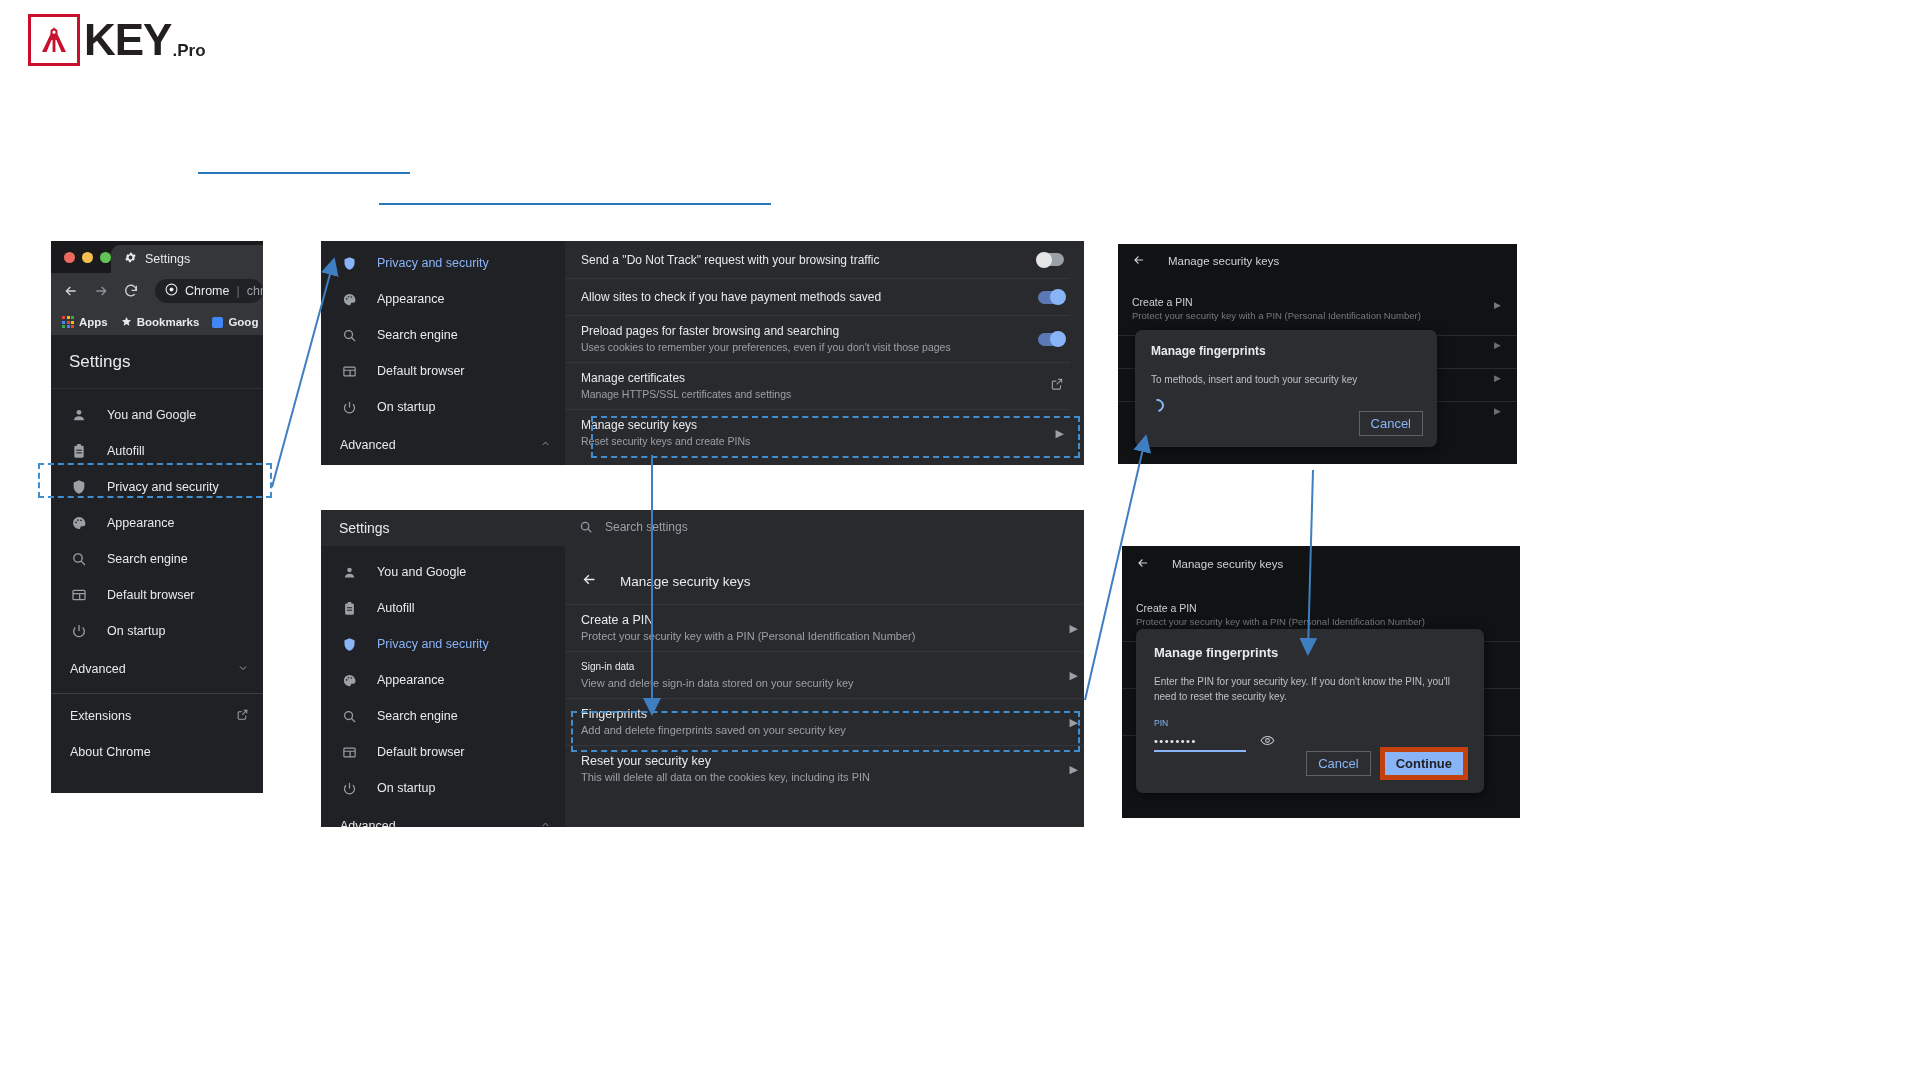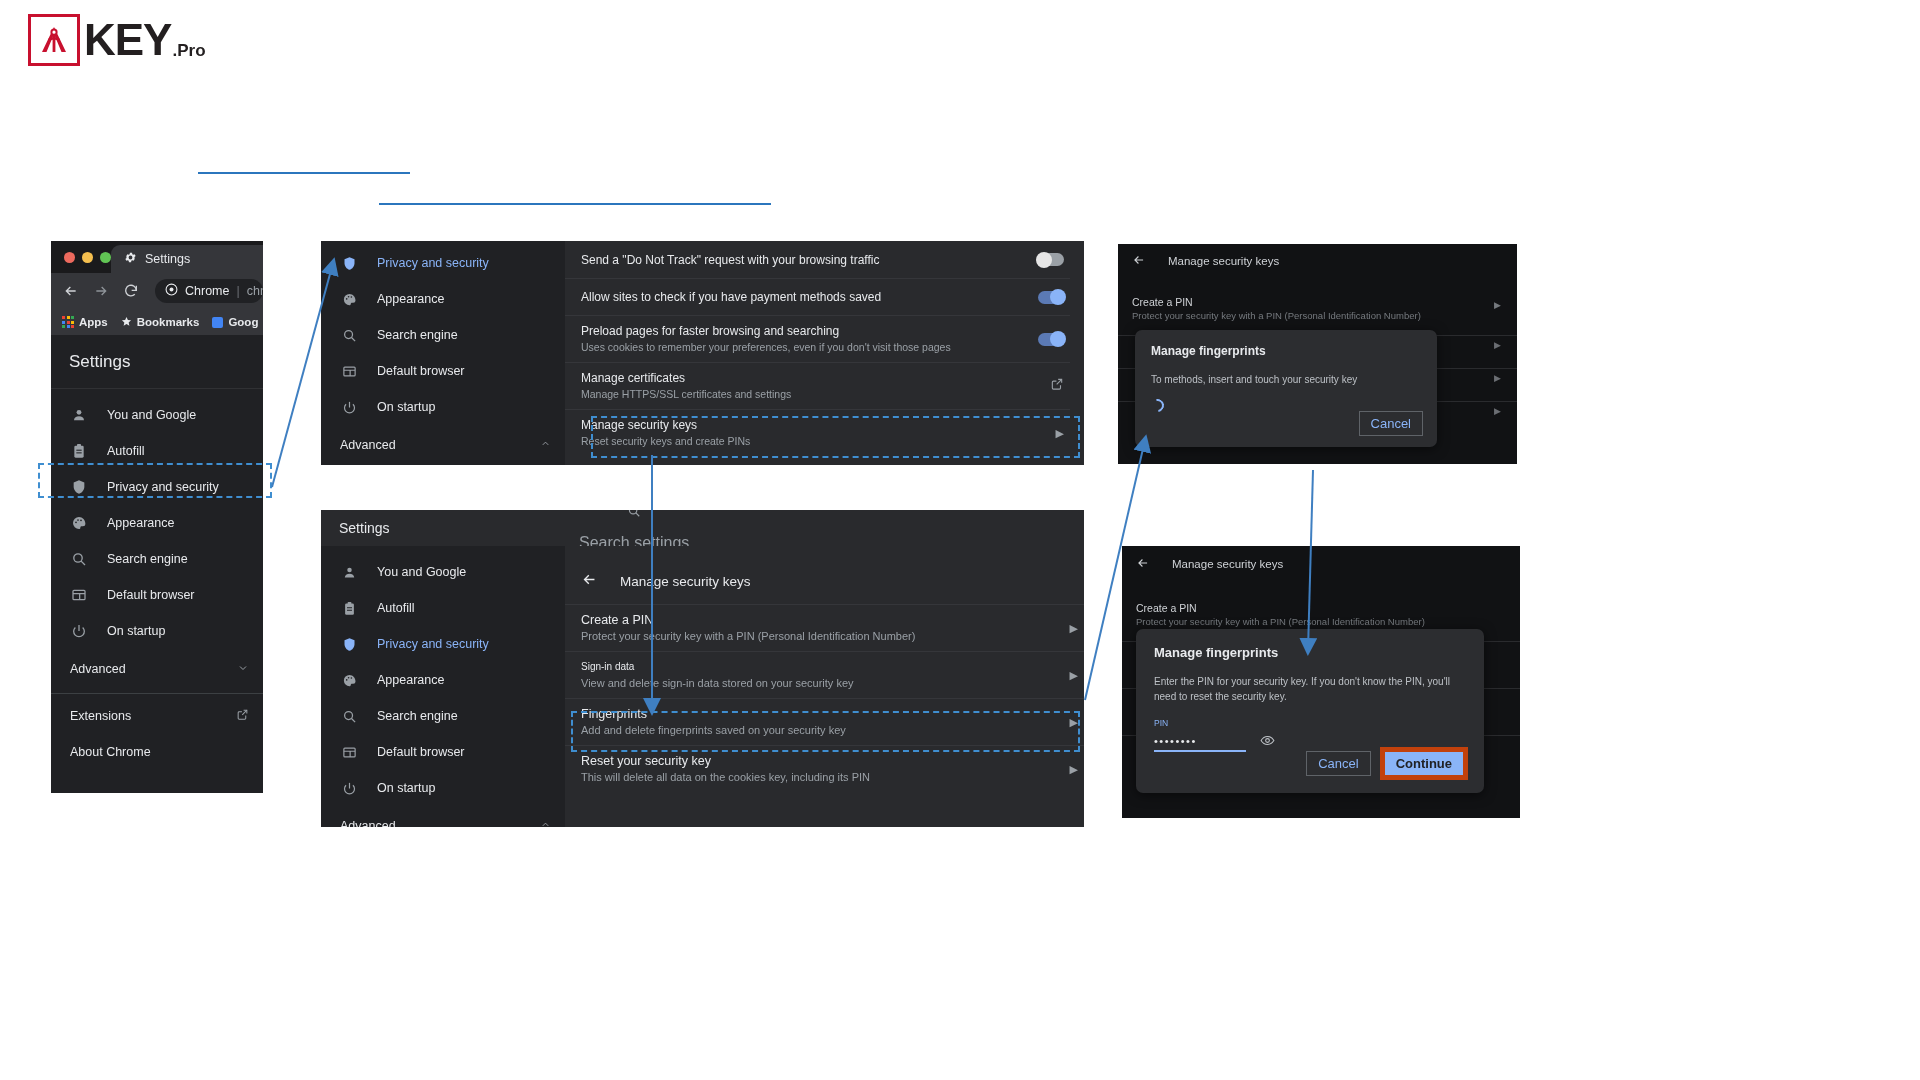--- a/index.html
+++ b/index.html
@@ -84,21 +84,21 @@
   .toggle.off .knob { left: -2px; background: #e6e6e6; }
   .toggle.on { background: #5b7ab5; }
   .toggle.on .knob { right: -2px; background: #8ab4f8; }
   .chev { color: #9aa0a6; font-size: 11px; margin-right: 6px; }
   .ext-ico { color: #9aa0a6; margin-right: 6px; }
 
   
   #win-bc { left: 321px; top: 510px; width: 763px; height: 317px; background: #202124; }
   .bc-top { height: 36px; background: #292a2d; display: flex; align-items: center; }
   .bc-title { width: 244px; padding-left: 18px; font-size: 14px; color: #e8eaed; }
-  .bc-search { display: flex; align-items: center; gap: 12px; font-size: 16px; color: #9aa0a6; padding-left: 14px; flex-direction: column; }
+  .bc-search { display: flex; gap: 12px; font-size: 12px; color: #9aa0a6; padding-left: 14px; }
   .bc-body { display: flex; height: 281px; }
   .bc-side { width: 244px; background: #202124; padding-top: 8px; }
   .bc-main { flex: 1; background: #292a2d; }
   .bc-head { display: flex; align-items: center; gap: 22px; height: 46px; padding-left: 16px; font-size: 13.5px; color: #e8eaed; margin-top: 12px; }
 
   
   #win-tr { left: 1118px; top: 244px; width: 399px; height: 220px; background: #111214; }
   #win-br { left: 1122px; top: 546px; width: 398px; height: 272px; background: #111214; }
   .k-head { display: flex; align-items: center; gap: 22px; height: 34px; padding-left: 14px; font-size: 11.5px; color: #cfd2d6; }
   .k-row { padding: 4px 14px 8px 14px; position: relative; }

